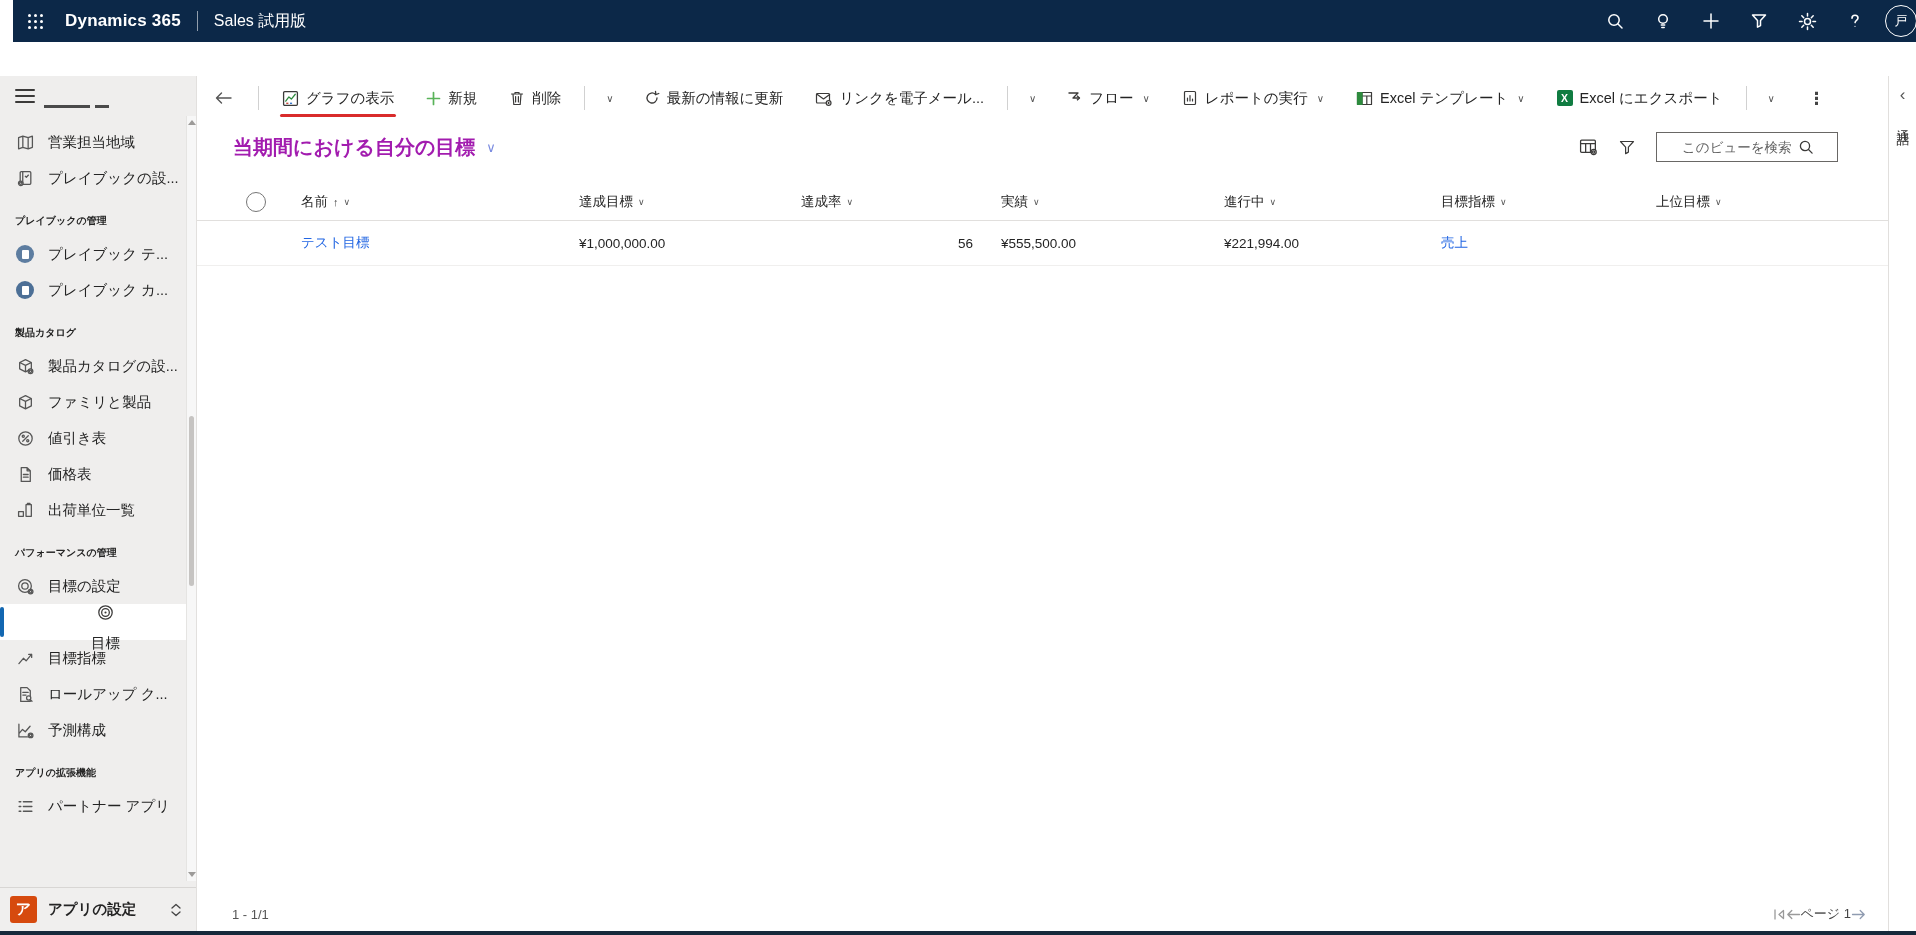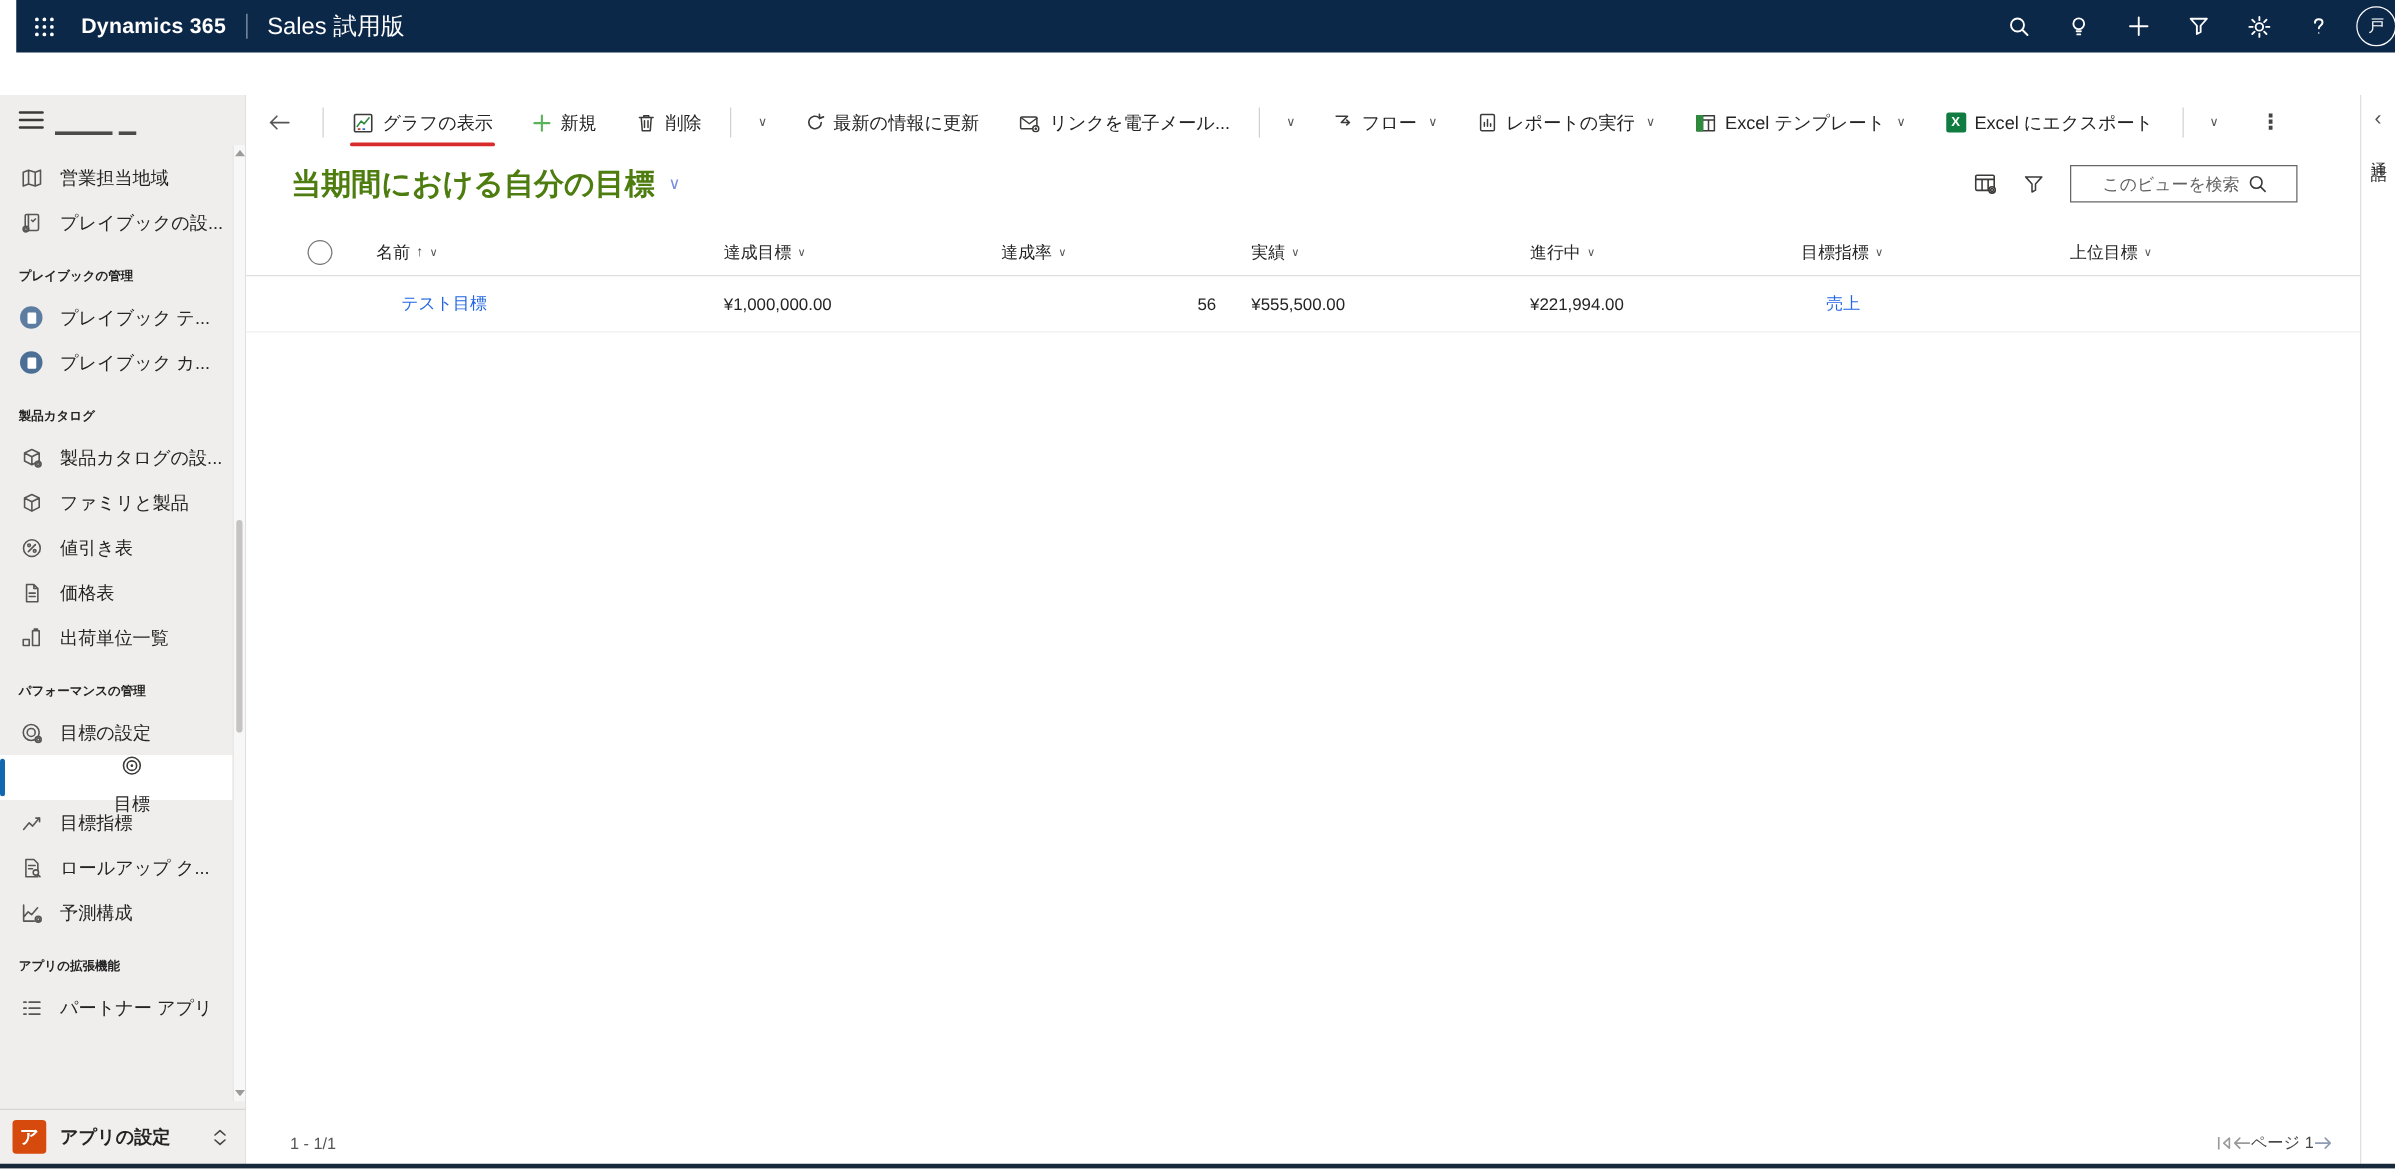--- a/index.html
+++ b/index.html
@@ -6,21 +6,21 @@
   body{font-family:"Liberation Sans","DejaVu Sans",sans-serif;background:#fff;}
   #app{position:relative;width:1916px;height:935px;overflow:hidden;background:#fff;}
 
   
   .topbar{position:absolute;left:13px;top:0;width:100%;height:42px;background:#0c2848;color:#fff;display:flex;align-items:center;}
   .waffle{width:44px;height:42px;display:flex;align-items:center;justify-content:center;cursor:pointer;}
   .waffle .wgrid{display:grid;grid-template-columns:repeat(3,3px);grid-gap:3px;}
   .waffle i{width:3px;height:3px;background:#fff;border-radius:50%;}
   .brand{font-size:17px;font-weight:700;margin-left:8px;letter-spacing:.2px;}
   .tb-div{width:1px;height:20px;background:rgba(255,255,255,.55);margin:0 16px;}
-  .appname{font-size:19px;}
+  .appname{font-size:16px;}
   .tb-spacer{flex:1;}
   .tb-icon{width:48px;height:42px;display:flex;align-items:center;justify-content:center;cursor:pointer;}
   .avatar{width:30px;height:30px;border:1.5px solid #fff;border-radius:50%;display:flex;align-items:center;justify-content:center;font-size:13px;margin:0 12px 0 6px;cursor:pointer;}
 
   
   .notif{position:absolute;left:0;top:42px;width:100%;height:34px;background:#f0f0f0;display:flex;align-items:center;padding:0 12px;box-sizing:border-box;font-size:13.5px;color:#242424;}
   .notif-ball{width:16px;height:16px;border-radius:50%;background:radial-gradient(circle at 35% 30%,#63b1ee,#1465b8);margin-right:9px;flex:none;}
   .plan-btn{margin-left:auto;background:#fff;border:1px solid #3b3a39;color:#242424;font-size:13px;padding:4px 11px;cursor:pointer;font-family:inherit;}
 
   
@@ -54,36 +54,36 @@
   .cmd{display:flex;align-items:center;gap:7px;padding:0 11px;height:44px;cursor:pointer;position:relative;}
   .cmd-chev{font-size:10px;color:#555;padding:0 9px;cursor:pointer;}
   .cmd .inchev{font-size:10px;color:#555;margin-left:2px;}
   .cmd-div{width:1px;height:24px;background:#d1d1d1;margin:0 2px;}
   .back{padding:0 14px;cursor:pointer;display:flex;align-items:center;}
   .red-underline{position:absolute;left:9px;right:9px;bottom:3px;height:3.5px;background:#d92b2b;border-radius:2px;}
   .more{font-size:17px;color:#444;padding:0 14px;cursor:pointer;font-weight:700;}
   .xl-badge{width:16px;height:16px;background:#107c41;border-radius:2px;color:#fff;font-size:10.5px;font-weight:700;display:flex;align-items:center;justify-content:center;}
 
   .viewheader{display:flex;align-items:center;height:46px;margin-top:4px;padding:0 50px 0 36px;}
-  .view-title{font-size:24px;font-weight:700;color:#4d7c0f;cursor:pointer;}
+  .view-title{font-size:20px;font-weight:700;color:#a21caf;cursor:pointer;}
   .title-chev{color:#7a8be0;font-size:13px;margin-left:11px;cursor:pointer;}
   .vh-right{margin-left:auto;display:flex;align-items:center;gap:20px;}
   .searchbox{width:182px;height:30px;border:1px solid #696765;display:flex;align-items:center;padding:0 23px;box-sizing:border-box;background:#fff;}
   .searchbox input{border:none;outline:none;flex:1;font-size:13.5px;color:#444;font-family:inherit;background:transparent;min-width:0;}
   .searchbox input::placeholder{color:#616161;opacity:1;}
 
   .grid{margin-top:14px;}
   .g-head,.g-row{display:grid;grid-template-columns:104px 278px 222px 200px 223px 217px 215px 1fr;align-items:center;font-size:13.5px;color:#242424;}
   .g-head{height:36px;border-bottom:1px solid #e1dfdd;}
   .g-row{height:44px;border-bottom:1px solid #f0efee;}
   .hcell{display:flex;align-items:center;gap:5px;cursor:pointer;}
   .hchev{font-size:9px;color:#555;}
   .sortarrow{font-size:11px;color:#444;}
   .sel-circle{width:18px;height:18px;border:1px solid #767676;border-radius:50%;margin-left:49px;cursor:pointer;background:#fff;}
-  .cell-link{color:#2266e3;cursor:pointer;margin-left:20px;}
+  .cell-link{color:#2266e3;cursor:pointer;}
   .num-right{justify-self:end;padding-right:28px;}
 
   .list-footer{position:absolute;left:0;right:0;bottom:0;height:34px;display:flex;align-items:center;font-size:13px;color:#555;}
   .rec-range{margin-left:35px;}
   .pager{margin-left:auto;margin-right:22px;display:flex;align-items:center;color:#8a8a8a;text-align:right;}
   .pager .pbtn{cursor:pointer;display:flex;align-items:center;}
   .page-label{color:#444;}
 
   
   .rightrail{position:absolute;right:0;top:76px;width:28px;bottom:4px;background:#fff;border-left:1px solid #e1dfdd;box-sizing:border-box;display:flex;flex-direction:column;align-items:center;}

